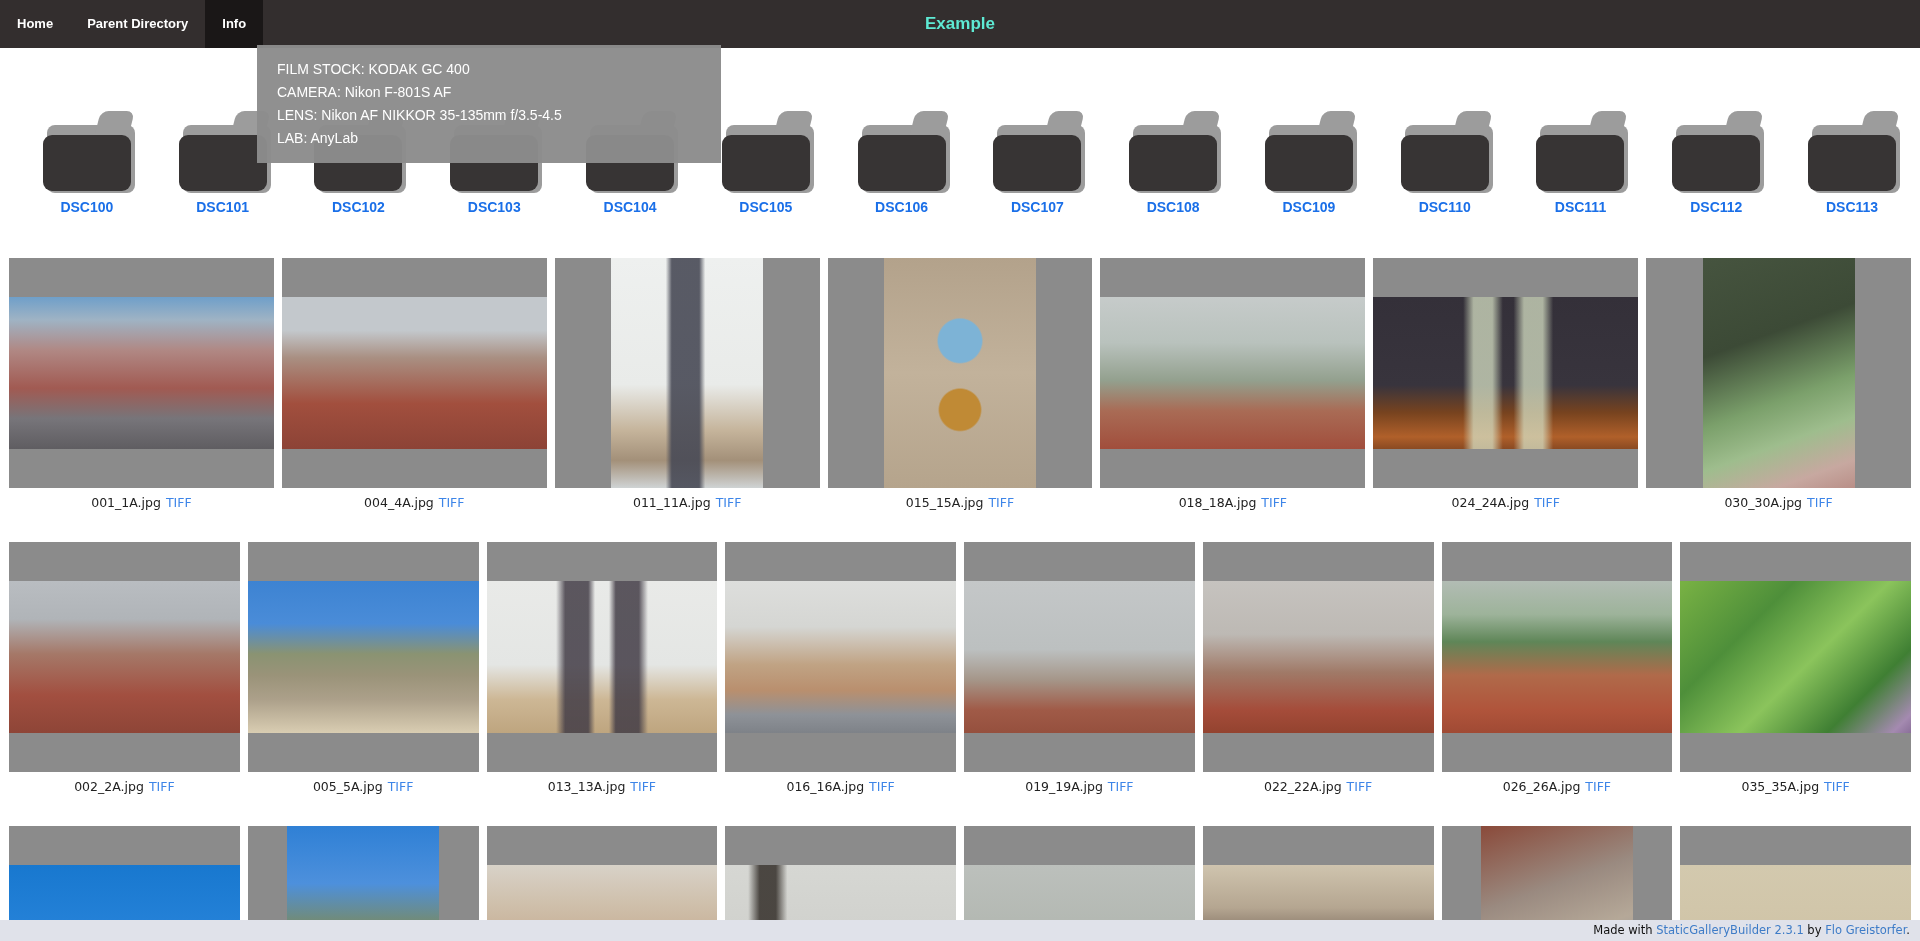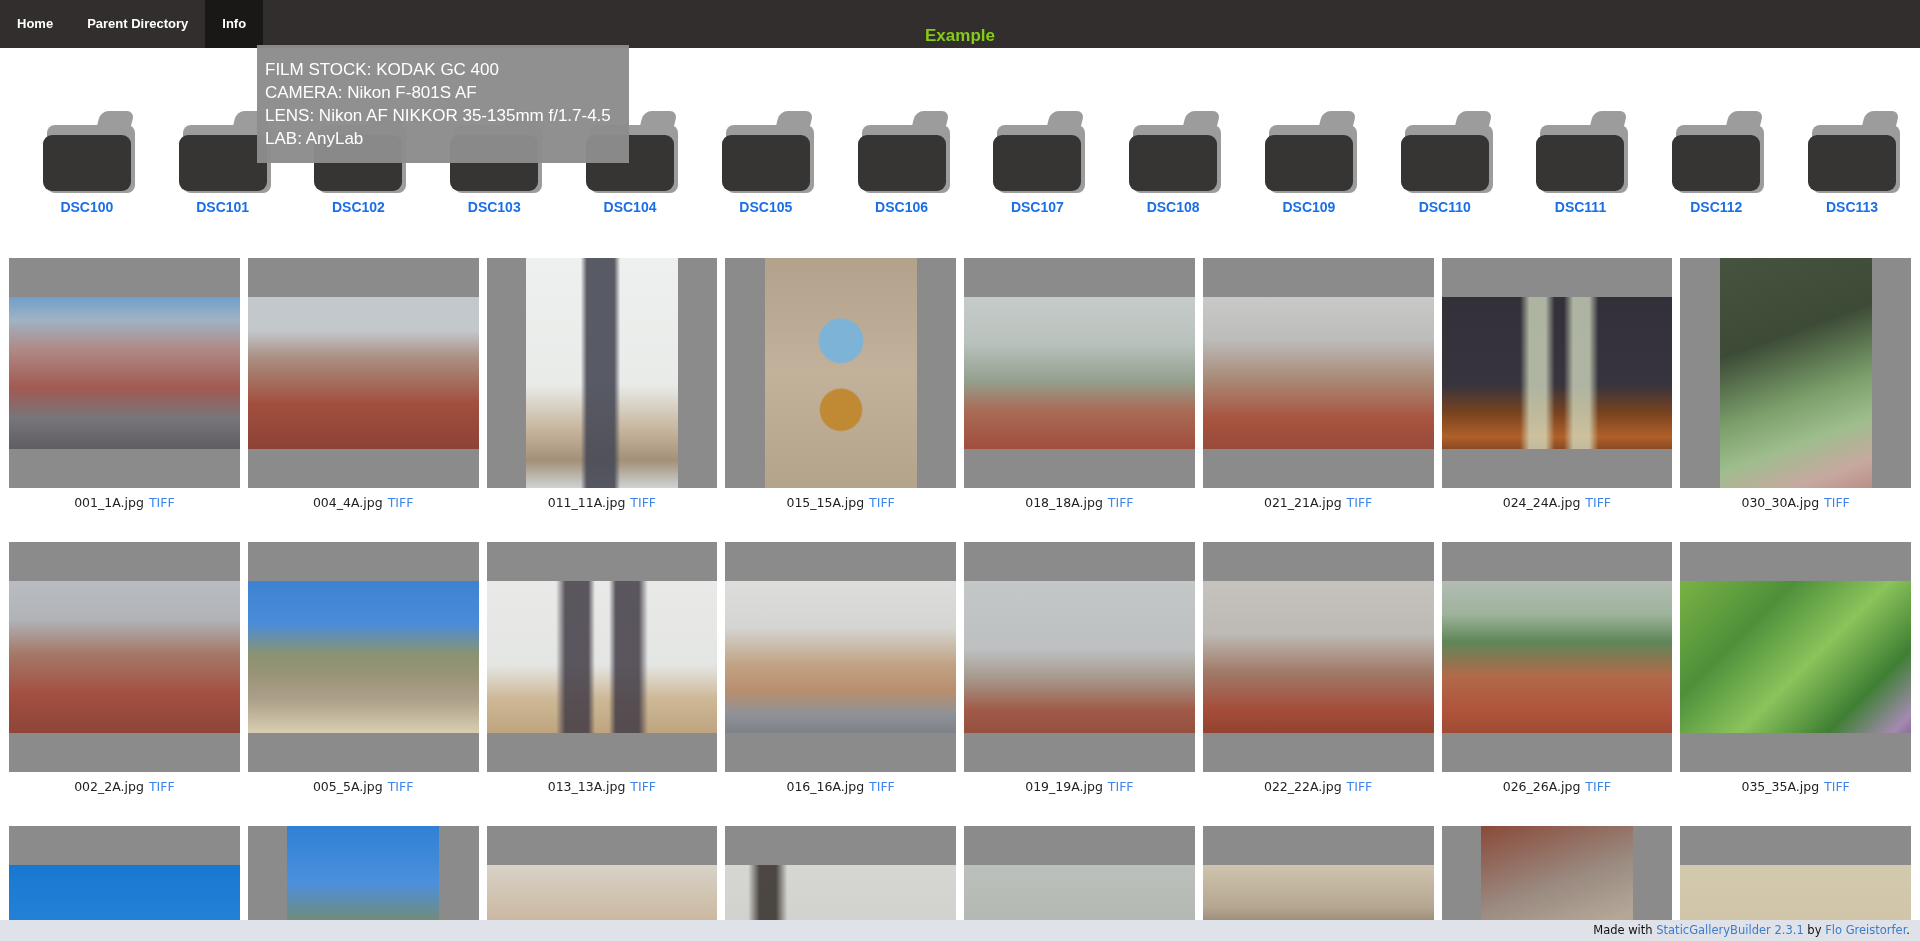--- a/index.html
+++ b/index.html
@@ -25,40 +25,40 @@
     font-weight: bold;
     font-size: 13px;
     line-height: 48px;
     padding: 0 17px;
     cursor: pointer;
     white-space: nowrap;
   }
   .nav-item.active { background: #1a1717; }
   .nav-title {
     position: absolute;
-    left: 0; right: 0; top: 12px;
+    left: 0; right: 0; top: 0;
     text-align: center;
-    color: #84cc16;
+    color: #5eead4;
     font-weight: bold;
     font-size: 17px;
     line-height: 48px;
     pointer-events: none;
   }
 
   
   .info-tooltip {
     position: absolute;
     left: 257px;
     top: 45px;
-    width: 372px;
+    width: 464px;
     background: rgba(140,140,140,0.97);
     color: #ffffff;
-    font-size: 17px;
+    font-size: 14px;
     line-height: 23px;
-    padding: 13px 8px;
+    padding: 13px 20px;
     z-index: 50;
   }
 
   
   .folder-row {
     display: flex;
     margin-top: 55px;
     padding-left: 19px;
   }
   .folder {
@@ -207,21 +207,21 @@
 <div class="navbar">
   <div class="nav-item">Home</div>
   <div class="nav-item">Parent Directory</div>
   <div class="nav-item active">Info</div>
   <div class="nav-title">Example</div>
 </div>
 
 <div class="info-tooltip">
   <div>FILM STOCK: KODAK GC 400</div>
   <div>CAMERA: Nikon F-801S AF</div>
-  <div>LENS: Nikon AF NIKKOR 35-135mm f/1.7-4.5</div>
+  <div>LENS: Nikon AF NIKKOR 35-135mm f/3.5-4.5</div>
   <div>LAB: AnyLab</div>
 </div>
 
 <div class="folder-row">
     <div class="folder"><div class="folder-icon">
         <div class="f-back"></div>
         <div class="f-front"></div>
       </div><a href="#" class="folder-label">DSC100</a></div>
     <div class="folder"><div class="folder-icon">
         <div class="f-back"></div>
@@ -301,26 +301,20 @@
         <div class="cell">
           <div class="photo port ph-015_15A"></div>
         </div>
         <div class="caption"><span>015_15A.jpg</span><a href="#" class="tiff-link">TIFF</a></div>
       </div>
       <div class="g-item">
         <div class="cell">
           <div class="photo land ph-018_18A"></div>
         </div>
         <div class="caption"><span>018_18A.jpg</span><a href="#" class="tiff-link">TIFF</a></div>
-      </div>
-      <div class="g-item">
-        <div class="cell">
-          <div class="photo land ph-021_21A"></div>
-        </div>
-        <div class="caption"><span>021_21A.jpg</span><a href="#" class="tiff-link">TIFF</a></div>
       </div>
       <div class="g-item">
         <div class="cell">
           <div class="photo land ph-024_24A"></div>
         </div>
         <div class="caption"><span>024_24A.jpg</span><a href="#" class="tiff-link">TIFF</a></div>
       </div>
       <div class="g-item">
         <div class="cell">
           <div class="photo port ph-030_30A"></div>

